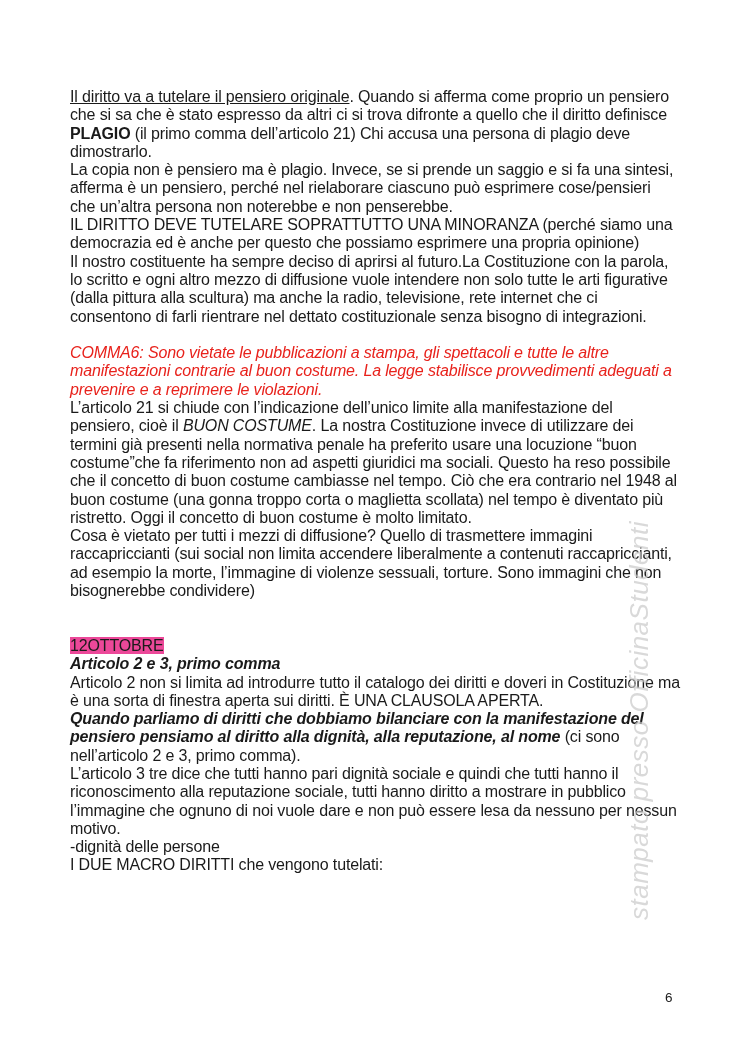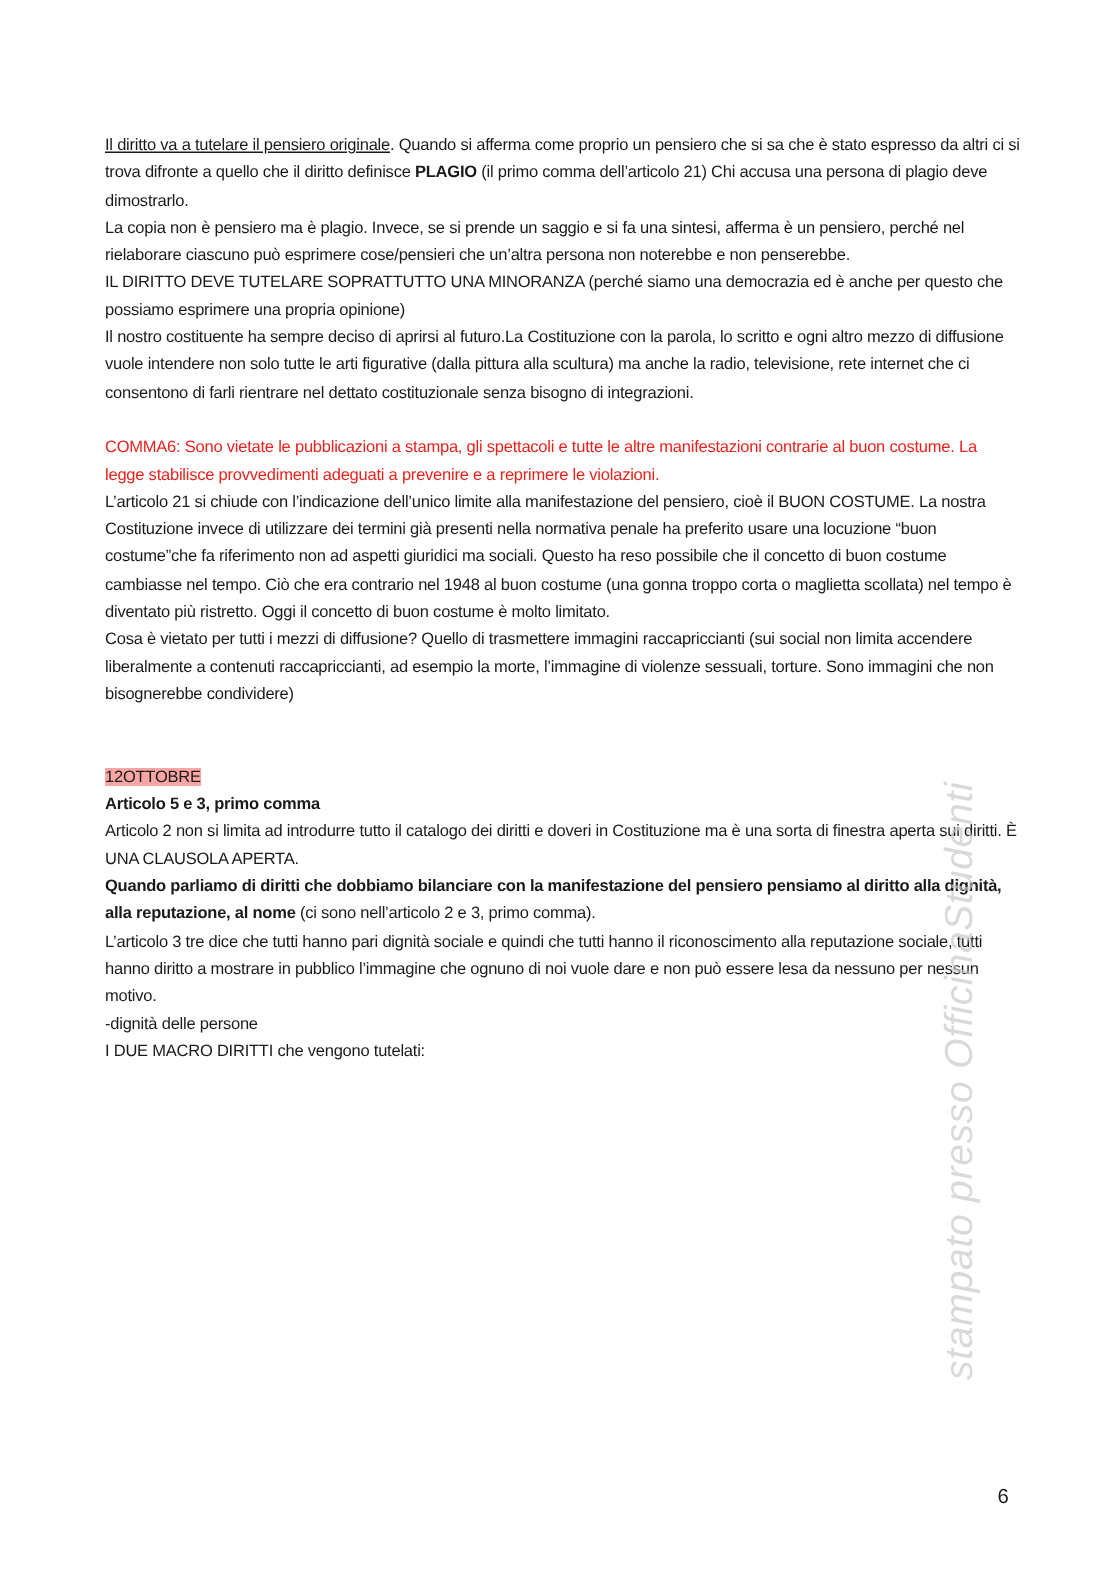--- a/index.html
+++ b/index.html
@@ -1,47 +1,47 @@
 <!DOCTYPE html>
 <html><head>
   <meta charset="utf-8">
   <style>
     html, body { margin: 0; padding: 0; background: #ffffff; }
     body { width: 744px; height: 1052px; position: relative; overflow: hidden;
       font-family: "Liberation Sans", sans-serif; color: #1a1a1a; }
     .page { position: absolute; left: 70px; top: 88px; width: 610px;
-      font-size: 11px; line-height: 18.3px; letter-spacing: -0.15px; }
+      font-size: 16px; line-height: 18.3px; letter-spacing: -0.15px; }
     .p { margin: 0; white-space: normal; }
     .gap { height: 18.3px; }
     .gap2 { height: 36.6px; }
     .u { text-decoration: underline; }
     .b { font-weight: bold; }
-    .i { }
+    .i { font-style: italic; }
     .red { color: #e8221c; }
-    .hl { background: #fca5a5; }
+    .hl { background: #ec4899; }
     .watermark { position: absolute; left: 624px; top: 920px; transform-origin: 0 0;
       transform: rotate(-90deg); font-size: 26px; font-style: italic; color: #c9c9c9;
       opacity: 0.7; white-space: nowrap; letter-spacing: 0.5px; }
     .pagenum { position: absolute; left: 665px; top: 990px; font-size: 13.5px; color: #1a1a1a; }
   </style>
 </head>
 <body>
 
 <div class="page">
   <p class="p"><span class="u">Il diritto va a tutelare il pensiero originale</span><span>. Quando si afferma come proprio un pensiero che si sa che è stato espresso da altri ci si trova difronte a quello che il diritto definisce </span><span class="b">PLAGIO</span><span> (il primo comma dell’articolo 21) Chi accusa una persona di plagio deve dimostrarlo.</span></p>
   <p class="p">La copia non è pensiero ma è plagio. Invece, se si prende un saggio e si fa una sintesi, afferma è un pensiero, perché nel rielaborare ciascuno può esprimere cose/pensieri che un’altra persona non noterebbe e non penserebbe.</p>
   <p class="p">IL DIRITTO DEVE TUTELARE SOPRATTUTTO UNA MINORANZA (perché siamo una democrazia ed è anche per questo che possiamo esprimere una propria opinione)</p>
   <p class="p">Il nostro costituente ha sempre deciso di aprirsi al futuro.La Costituzione con la parola, lo scritto e ogni altro mezzo di diffusione vuole intendere non solo tutte le arti figurative (dalla pittura alla scultura) ma anche la radio, televisione, rete internet che ci consentono di farli rientrare nel dettato costituzionale senza bisogno di integrazioni.</p>
   <div class="gap"></div>
   <p class="p red i">COMMA6: Sono vietate le pubblicazioni a stampa, gli spettacoli e tutte le altre manifestazioni contrarie al buon costume. La legge stabilisce provvedimenti adeguati a prevenire e a reprimere le violazioni.</p>
   <p class="p"><span>L’articolo 21 si chiude con l’indicazione dell’unico limite alla manifestazione del pensiero, cioè il </span><span class="i">BUON COSTUME</span><span>. La nostra Costituzione invece di utilizzare dei termini già presenti nella normativa penale ha preferito usare una locuzione “buon costume”che fa riferimento non ad aspetti giuridici ma sociali. Questo ha reso possibile che il concetto di buon costume cambiasse nel tempo. Ciò che era contrario nel 1948 al buon costume (una gonna troppo corta o maglietta scollata) nel tempo è diventato più ristretto. Oggi il concetto di buon costume è molto limitato.</span></p>
   <p class="p">Cosa è vietato per tutti i mezzi di diffusione? Quello di trasmettere immagini raccapriccianti (sui social non limita accendere liberalmente a contenuti raccapriccianti, ad esempio la morte, l’immagine di violenze sessuali, torture. Sono immagini che non bisognerebbe condividere)</p>
   <div class="gap2"></div>
   <p class="p"><span class="hl">12OTTOBRE</span></p>
-  <p class="p b i">Articolo 5 e 3, primo comma</p>
+  <p class="p b i">Articolo 2 e 3, primo comma</p>
   <p class="p">Articolo 2 non si limita ad introdurre tutto il catalogo dei diritti e doveri in Costituzione ma è una sorta di finestra aperta sui diritti. È UNA CLAUSOLA APERTA.</p>
   <p class="p"><span class="b i">Quando parliamo di diritti che dobbiamo bilanciare con la manifestazione del pensiero pensiamo al diritto alla dignità, alla reputazione, al nome</span><span> (ci sono nell’articolo 2 e 3, primo comma).</span></p>
   <p class="p">L’articolo 3 tre dice che tutti hanno pari dignità sociale e quindi che tutti hanno il riconoscimento alla reputazione sociale, tutti hanno diritto a mostrare in pubblico l’immagine che ognuno di noi vuole dare e non può essere lesa da nessuno per nessun motivo.</p>
   <p class="p">-dignità delle persone</p>
   <p class="p">I DUE MACRO DIRITTI che vengono tutelati:</p>
 </div>
 
 <div class="watermark">stampato presso OfficinaStudenti</div>
 <div class="pagenum">6</div>
 

